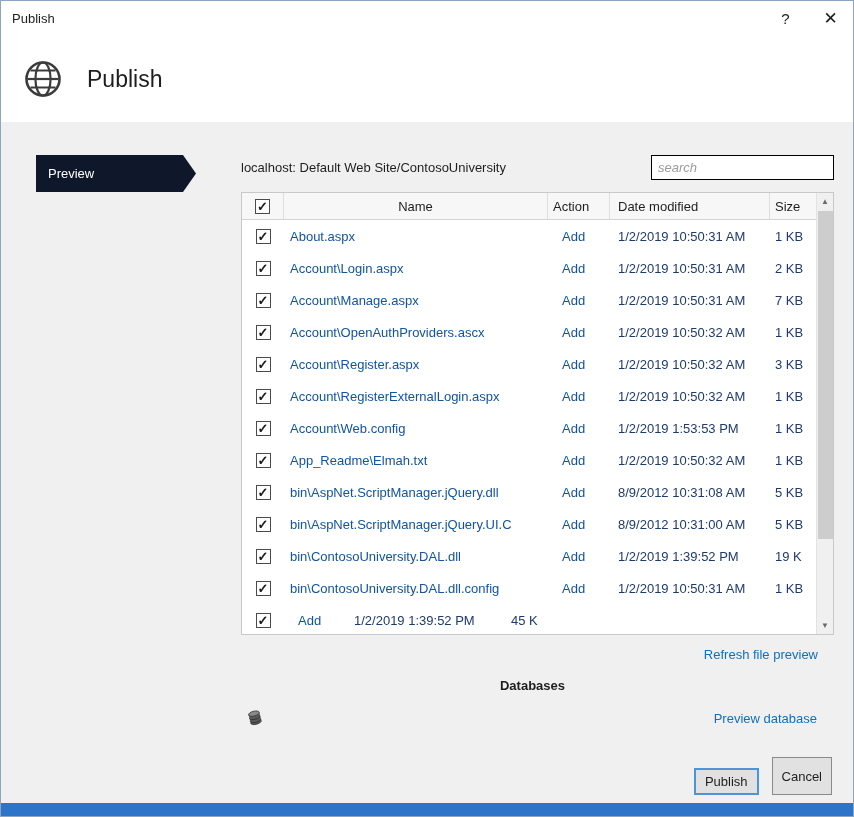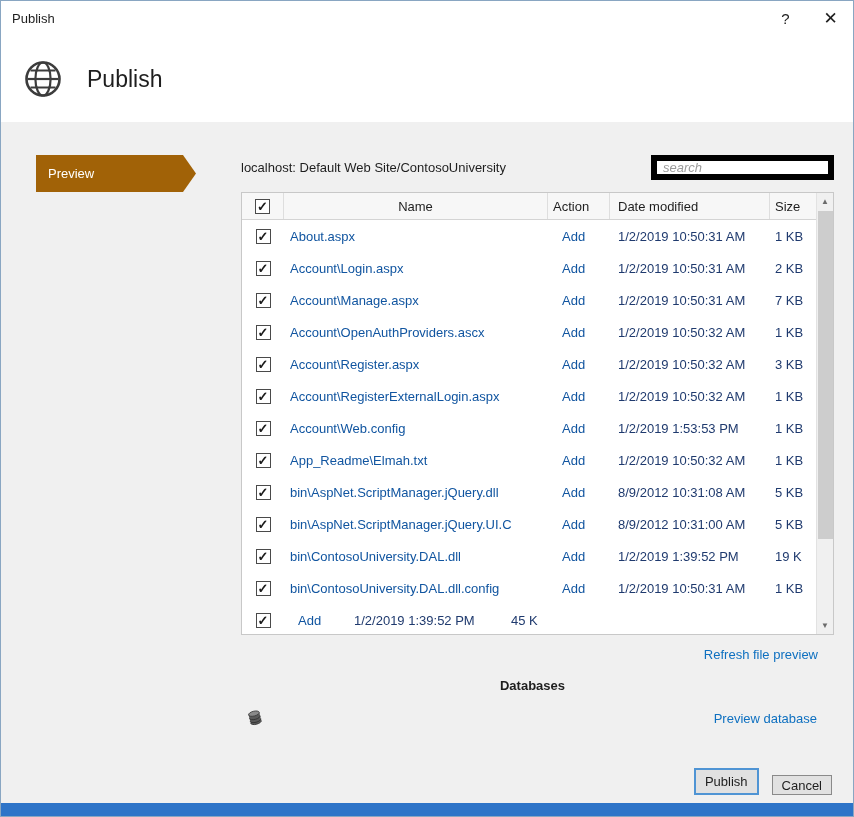--- a/index.html
+++ b/index.html
@@ -40,31 +40,31 @@
 
   
   .content {
     flex:1; background:#f0f0f0; display:flex;
     padding-top:33px;
     min-height:0;
   }
   .sidebar { width:240px; padding-left:35px; flex:0 0 auto; }
   .side-tab {
     width:160px; height:37px;
-    background:#a16207; color:#ffffff;
+    background:#0f172a; color:#ffffff;
     display:flex; align-items:center; padding-left:12px;
     font-size:13px;
     clip-path: polygon(0 0, calc(100% - 13px) 0, 100% 50%, calc(100% - 13px) 100%, 0 100%);
   }
   .main { flex:1; padding-right:19px; min-width:0; }
 
   .topbar { display:flex; align-items:center; justify-content:space-between; height:25px; }
   .target-label { font-size:13px; color:#1e1e1e;text-align:center; }
   .search-input {
-    width:183px; height:25px; border:6px solid #000000; background:#fff;
+    width:183px; height:25px; border:1px solid #000000; background:#fff;
     font-size:13px; padding:0 6px; font-family:"Liberation Sans", sans-serif;
     outline:none; color:#1e1e1e;
   }
   .search-input::placeholder { color:#9b9b9b; font-style:italic; }
 
   
   .file-table {
     margin-top:12px; height:443px; background:#ffffff;
     border:1px solid #c8c8c8; position:relative; overflow:hidden;
   }
@@ -130,21 +130,21 @@
   .db-name { font-weight:bold; }
   .db-row .link { margin-left:auto; padding-left:12px; flex:0 0 auto; }
 
   
   .footer {
     flex:0 0 auto; height:46px; background:#f0f0f0;
     display:flex; align-items:flex-end; justify-content:flex-end;
     gap:13px; padding:0 21px 8px 0;
   }
   .btn {
-    min-width:44px; height:20px; font-size:13px; font-family:"Liberation Sans", sans-serif;
+    min-width:44px; height:38px; font-size:13px; font-family:"Liberation Sans", sans-serif;
     background:#e1e1e1; border:1px solid #8a8a8a; color:#1e1e1e; padding:0 9px;
     cursor:default;
   }
   .btn-primary { border:2px solid #4f94d4; height:27px; }
 
   .status-strip { flex:0 0 auto; height:13px; background:#2e74c8; }
 </style>
 </head>
 <body>
 

